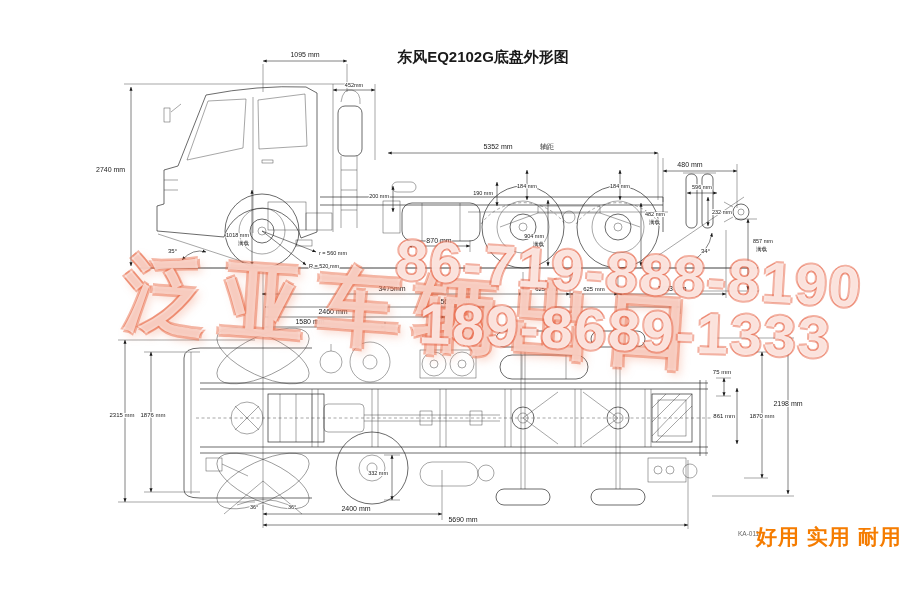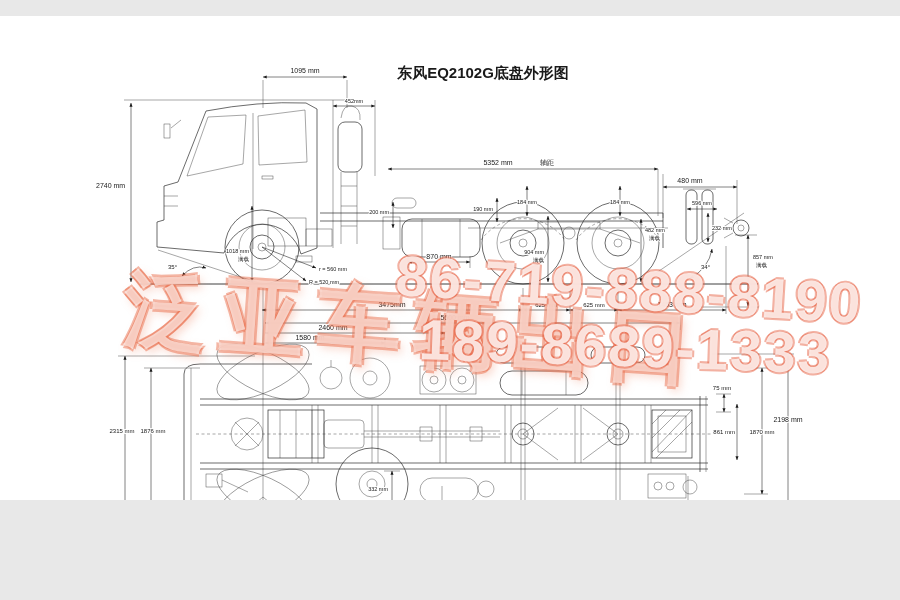--- a/index.html
+++ b/index.html
@@ -1,17 +1,17 @@
 <!DOCTYPE html>
 <html><head>
 <meta charset="utf-8">
 <style>
   html,body{margin:0;padding:0;background:#e8e8e8;}
-  .page{position:relative;width:900px;height:484px;background:#ffffff;overflow:hidden;
-        font-family:"Liberation Sans",sans-serif;margin-top:16px;}
+  .page{position:relative;width:900px;height:600px;background:#ffffff;overflow:hidden;
+        font-family:"Liberation Sans",sans-serif;}
   svg{position:absolute;left:0;top:0;}
   svg text{font-family:"Liberation Sans",sans-serif;fill:#1a1a1a;
            paint-order:stroke;stroke:#ffffff;stroke-width:2px;stroke-linejoin:round;}
   .title{font-size:15px;font-weight:bold;stroke-width:0;}
   .t6{font-size:7px;}
   .t5{font-size:6px;}
   .t4{font-size:5.5px;}
   .code{font-size:6.5px;fill:#666;}
   .ln{stroke:#2b2b2b;stroke-width:.9;fill:none;}
   .md{stroke:#2b2b2b;stroke-width:.7;fill:none;}

